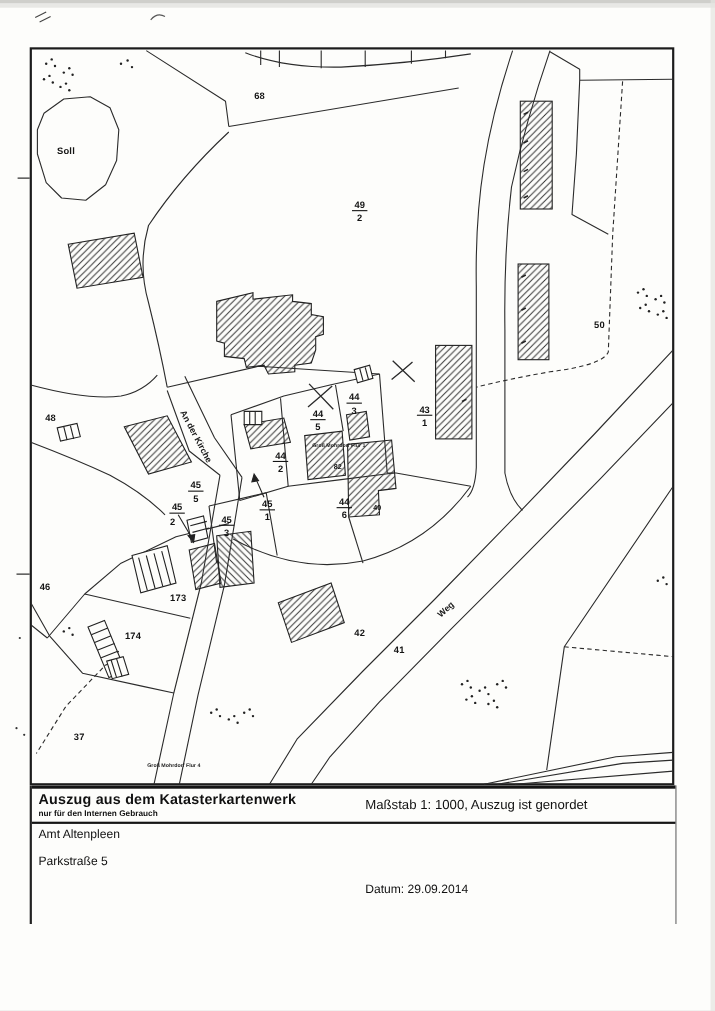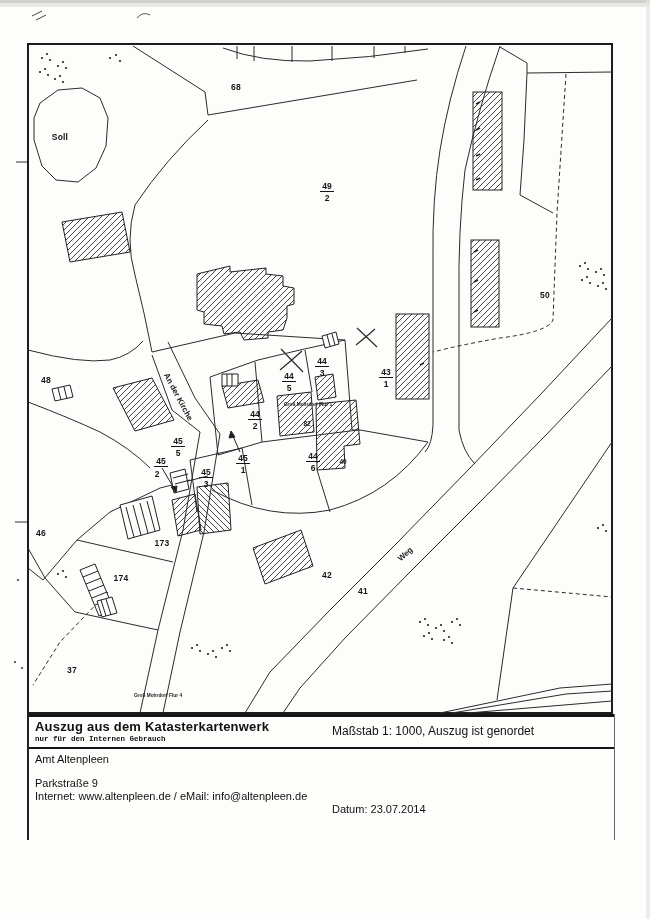--- a/index.html
+++ b/index.html
@@ -17,21 +17,21 @@
   .street{font-size:8px;font-weight:700;fill:#1a1a1a;}
   .house{font-size:6.5px;font-weight:700;fill:#111;}
   
   .footer{
     position:absolute;left:27px;top:714px;width:585px;height:126px;
     border-left:2px solid #222;border-right:1px solid #666;
     background:#fdfdfb;
   }
   .f-head{position:relative;height:30px;border-top:3px solid #151515;border-bottom:2px solid #151515;}
   .f-title{position:absolute;left:6px;top:2px;font-size:13px;font-weight:700;letter-spacing:.2px;}
-  .f-sub{position:absolute;left:6px;top:18px;font-size:7.5px;font-weight:700;font-family:Liberation Mono, monospace;}
+  .f-sub{position:absolute;left:6px;top:18px;font-size:7.5px;font-weight:700;}
   .f-scale{position:absolute;left:303px;top:7px;font-size:12px;font-weight:400;}
   .f-body{position:relative;height:92px;font-size:11px;padding-left:36px;}
   .f-office{position:absolute;left:6px;top:4px;}
   .f-addr{position:absolute;left:6px;top:28px;line-height:13px;}
   .f-date{position:absolute;left:303px;top:54px;}
 </style>
 </head>
 <body>
 
 <div class="page">
@@ -299,20 +299,19 @@
 
 <div class="footer">
   <div class="f-head">
     <div class="f-title">Auszug aus dem Katasterkartenwerk</div>
     <div class="f-sub">nur für den Internen Gebrauch</div>
     <div class="f-scale">Maßstab 1: 1000, Auszug ist genordet</div>
   </div>
   <div class="f-body">
     <div class="f-office">Amt Altenpleen</div>
     <div class="f-addr">
-      <div>Parkstraße 9</div>
-      <div>Internet: www.altenpleen.de / eMail: info@altenpleen.de</div>
+      <div>Parkstraße 5</div>
     </div>
-    <div class="f-date">Datum: 23.07.2014</div>
+    <div class="f-date">Datum: 29.09.2014</div>
   </div>
 </div>
 
 </div>
 
 </body></html>

